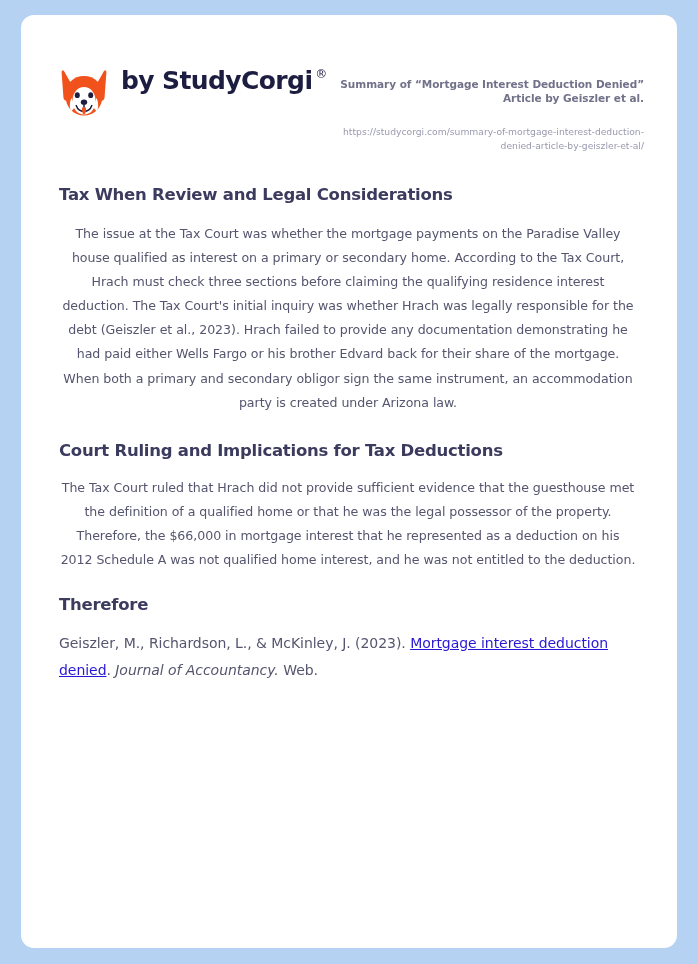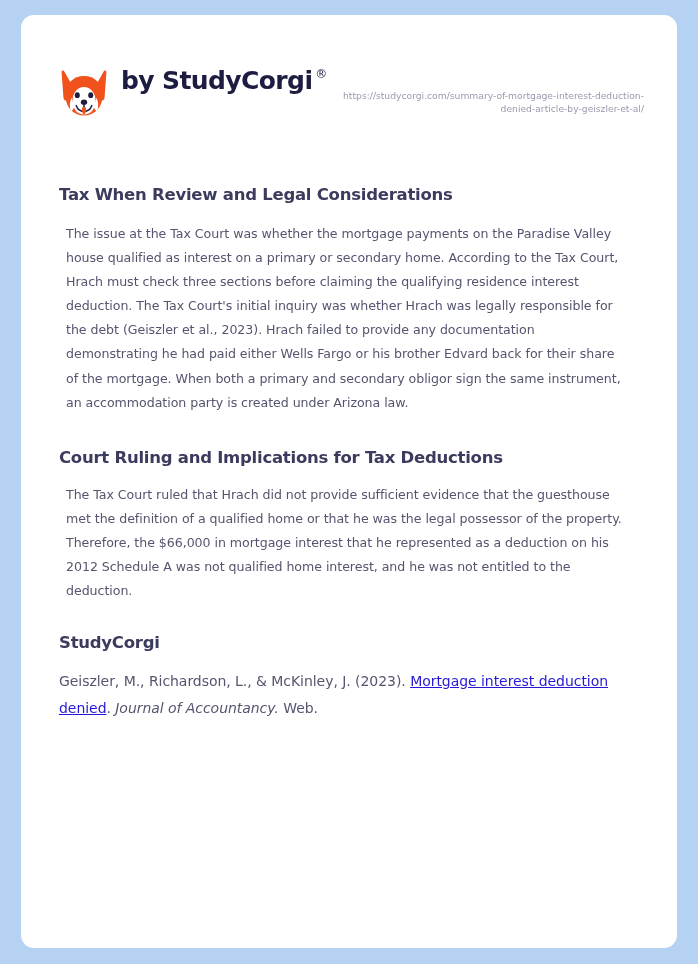--- a/index.html
+++ b/index.html
@@ -76,21 +76,21 @@
   }
   .header-title {
     font-family: "DejaVu Sans", sans-serif;
     font-size: 10.5px;
     font-weight: bold;
     color: #71718a;
     line-height: 1.35;
     letter-spacing: -0.05px;
   }
   .header-url {
-    margin-top: 12px;
+    margin-top: 20px;
     font-family: "DejaVu Sans", sans-serif;
     font-size: 9.2px;
     font-weight: normal;
     color: #9a9ab0;
     line-height: 1.45;
     word-break: break-word;
   }
 
   
   .doc-body {
@@ -105,26 +105,27 @@
     font-size: 16.5px;
     font-weight: bold;
     color: #3b3b5e;
     letter-spacing: -0.25px;
     line-height: 1.25;
   }
   h2.section-heading.tight {
     margin-bottom: 14px;
   }
   p.body-text {
-    margin: 7px;
+    margin: 0;
     font-family: "DejaVu Sans", sans-serif;
     font-size: 12.6px;
     color: #55556f;
     line-height: 1.92;
     letter-spacing: -0.05px;
+    text-align: center;
   }
   .block-gap {
     height: 26px;
   }
   .block-gap-sm {
     height: 23px;
   }
   .ref-text {
     margin: 0;
     font-family: "DejaVu Sans", sans-serif;
@@ -170,35 +171,39 @@
         <path d="M24 37.4 L24 40.2" stroke="#1d1d41" stroke-width="1.5" stroke-linecap="round" fill="none"></path>
 
         <path d="M16.2 38.6 C17.6 42.6 20.4 44.4 24 44.4 C27.6 44.4 30.4 42.6 31.8 38.6" stroke="#1d1d41" stroke-width="1.5" fill="none" stroke-linecap="round"></path>
 
         <path d="M22 40.6 C22 40.6 21.6 47.4 24 47.4 C26.4 47.4 26 40.6 26 40.6 Z" fill="#f1511b"></path>
       </svg>
       <span class="brand-word"><span>by StudyCorgi</span><span class="brand-reg">®</span></span>
     </div>
 
     <div class="header-meta">
+      <div class="header-title">
+        <span>Summary of “Mortgage Interest Deduction Denied”</span><br>
+        <span>Article by Geiszler et al.</span>
+      </div>
       <div class="header-url">https://studycorgi.com/summary-of-mortgage-interest-deduction-denied-article-by-geiszler-et-al/</div>
     </div>
 
   </div>
 
   <div class="doc-body">
 
     <h2 class="section-heading">Tax When Review and Legal Considerations</h2>
     <p class="body-text">The issue at the Tax Court was whether the mortgage payments on the Paradise Valley house qualified as interest on a primary or secondary home. According to the Tax Court, Hrach must check three sections before claiming the qualifying residence interest deduction. The Tax Court's initial inquiry was whether Hrach was legally responsible for the debt (Geiszler et al., 2023). Hrach failed to provide any documentation demonstrating he had paid either Wells Fargo or his brother Edvard back for their share of the mortgage. When both a primary and secondary obligor sign the same instrument, an accommodation party is created under Arizona law.</p>
 
     <div class="block-gap"></div>
 
     <h2 class="section-heading tight">Court Ruling and Implications for Tax Deductions</h2>
     <p class="body-text">The Tax Court ruled that Hrach did not provide sufficient evidence that the guesthouse met the definition of a qualified home or that he was the legal possessor of the property. Therefore, the $66,000 in mortgage interest that he represented as a deduction on his 2012 Schedule A was not qualified home interest, and he was not entitled to the deduction.</p>
 
     <div class="block-gap-sm"></div>
 
-    <h2 class="section-heading tight">StudyCorgi</h2>
+    <h2 class="section-heading tight">Therefore</h2>
     <p class="ref-text"><span>Geiszler, M., Richardson, L., &amp; McKinley, J. (2023). </span><a class="ref-link" href="#">Mortgage interest deduction denied</a><span>. </span><span class="ref-italic">Journal of Accountancy.</span><span> Web.</span></p>
 
   </div>
 
 </div>
 
 </body></html>

